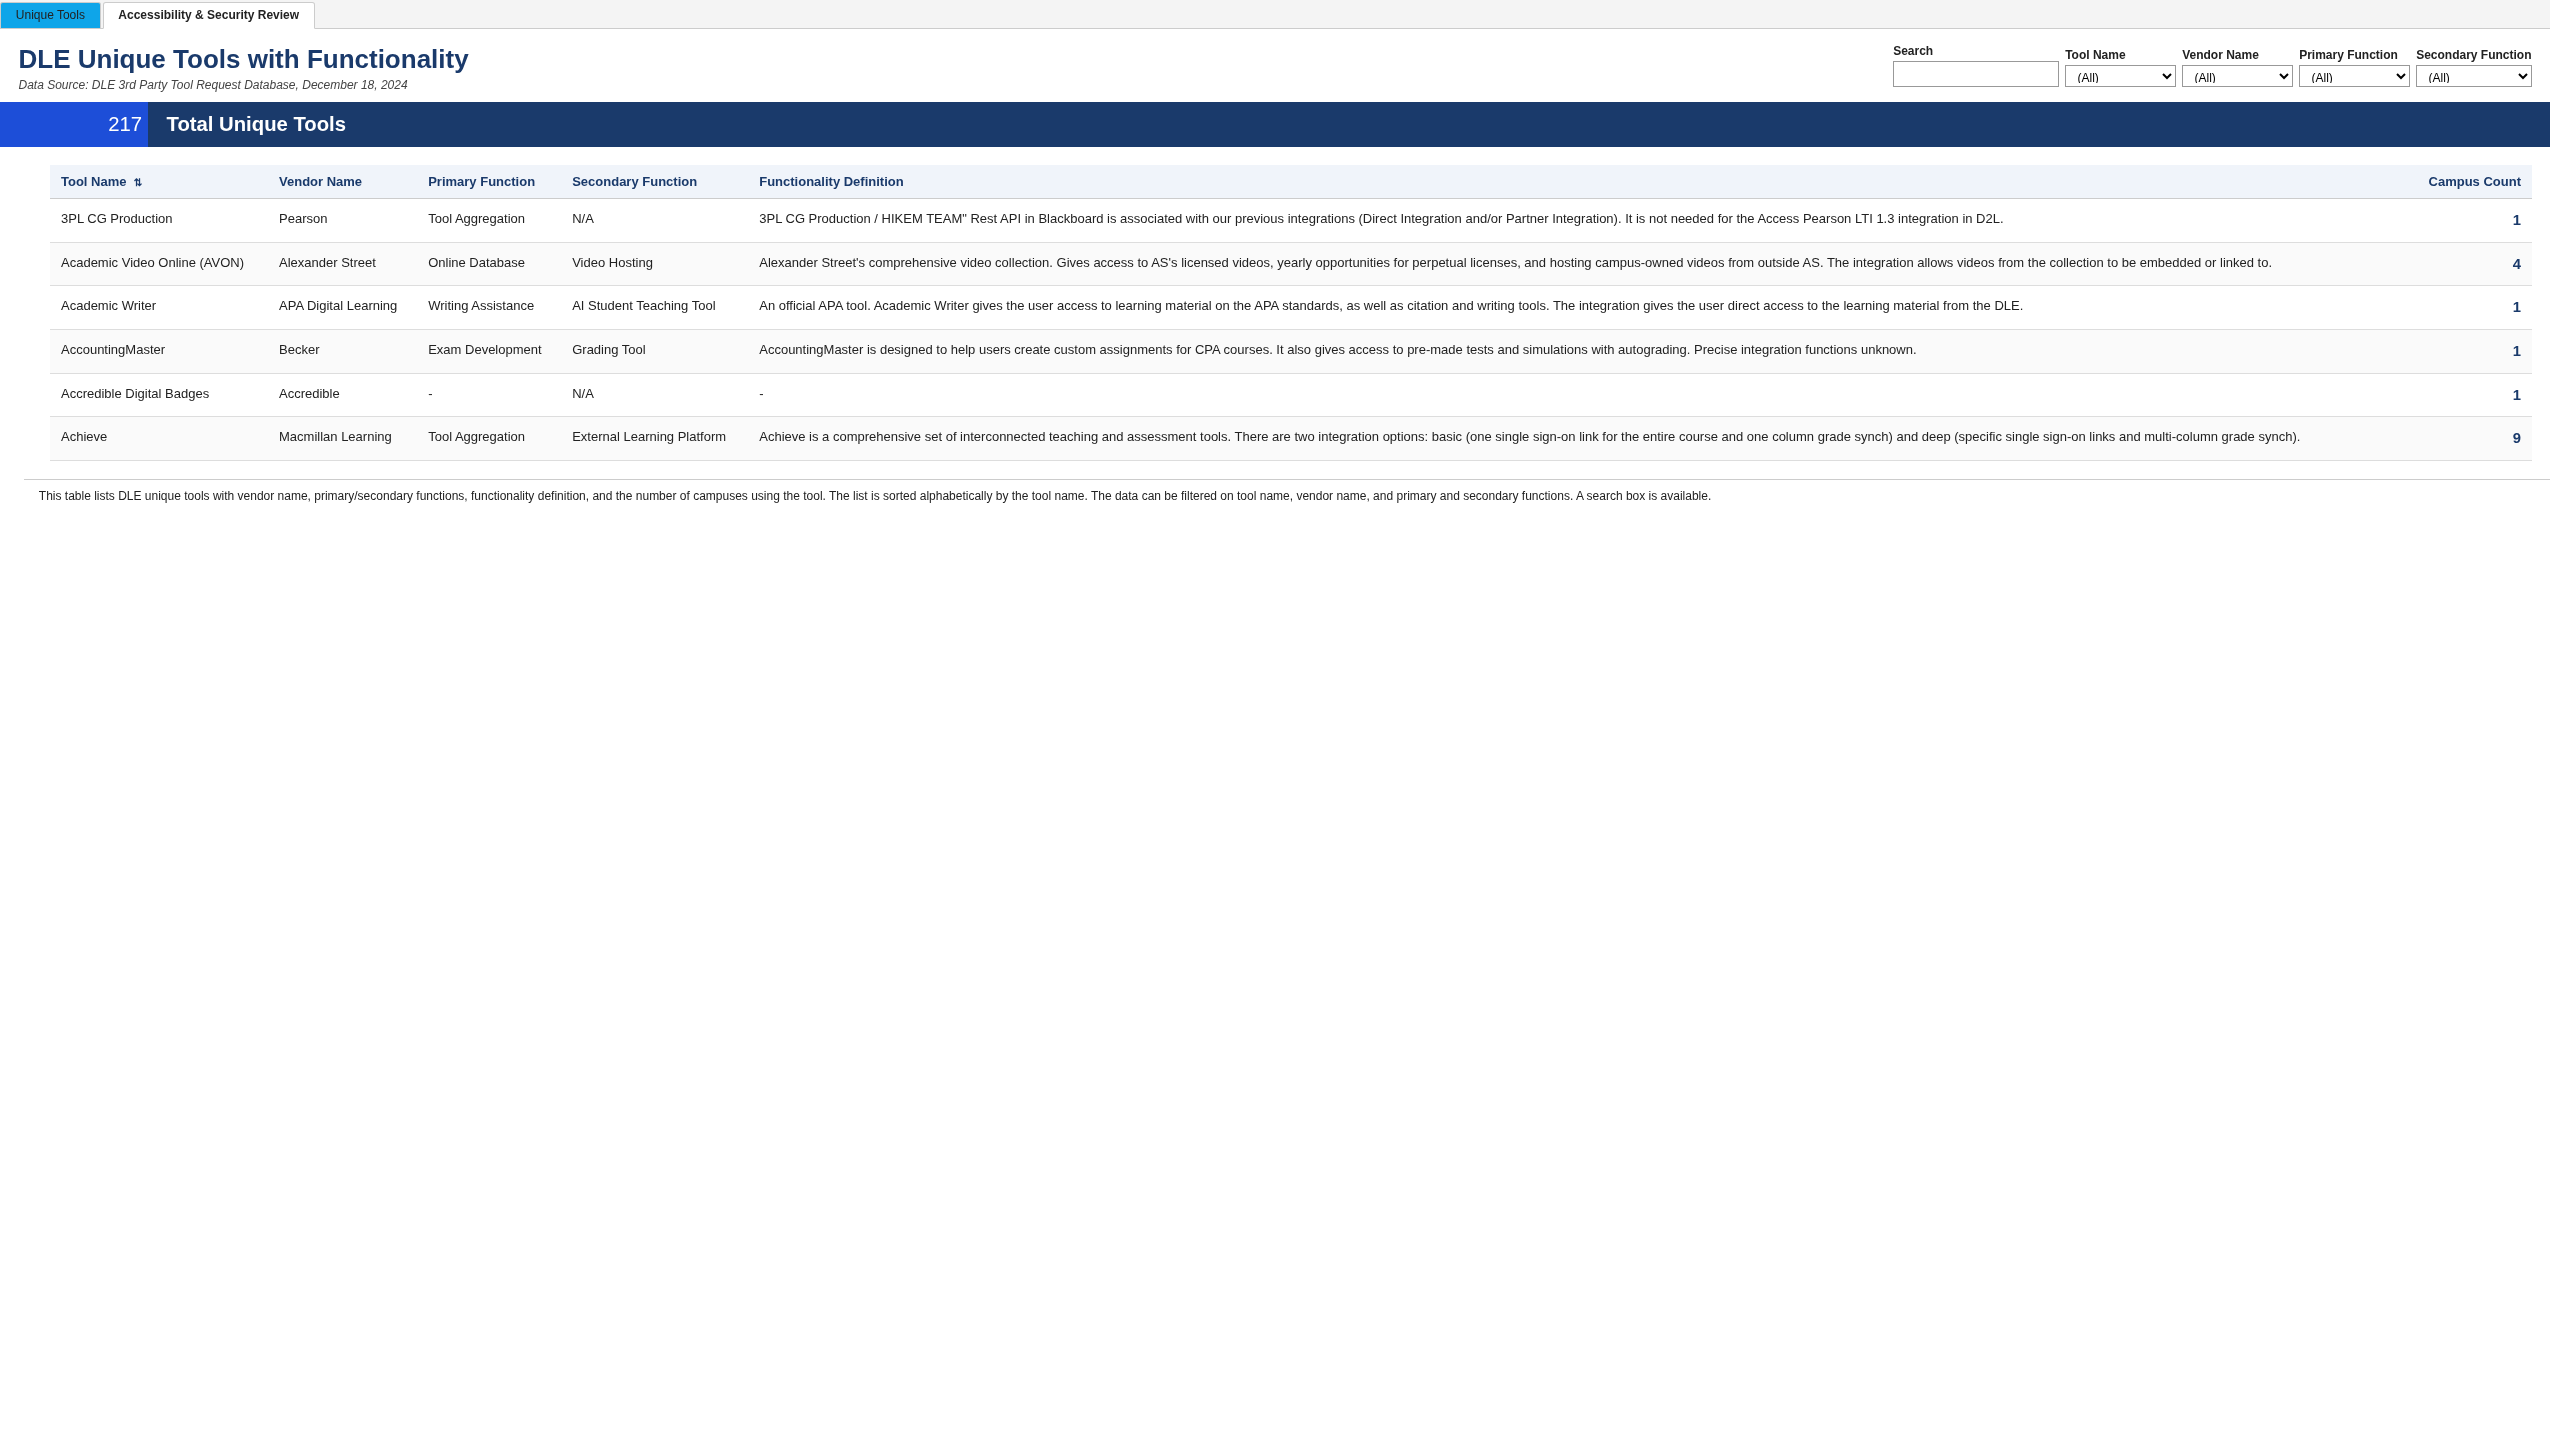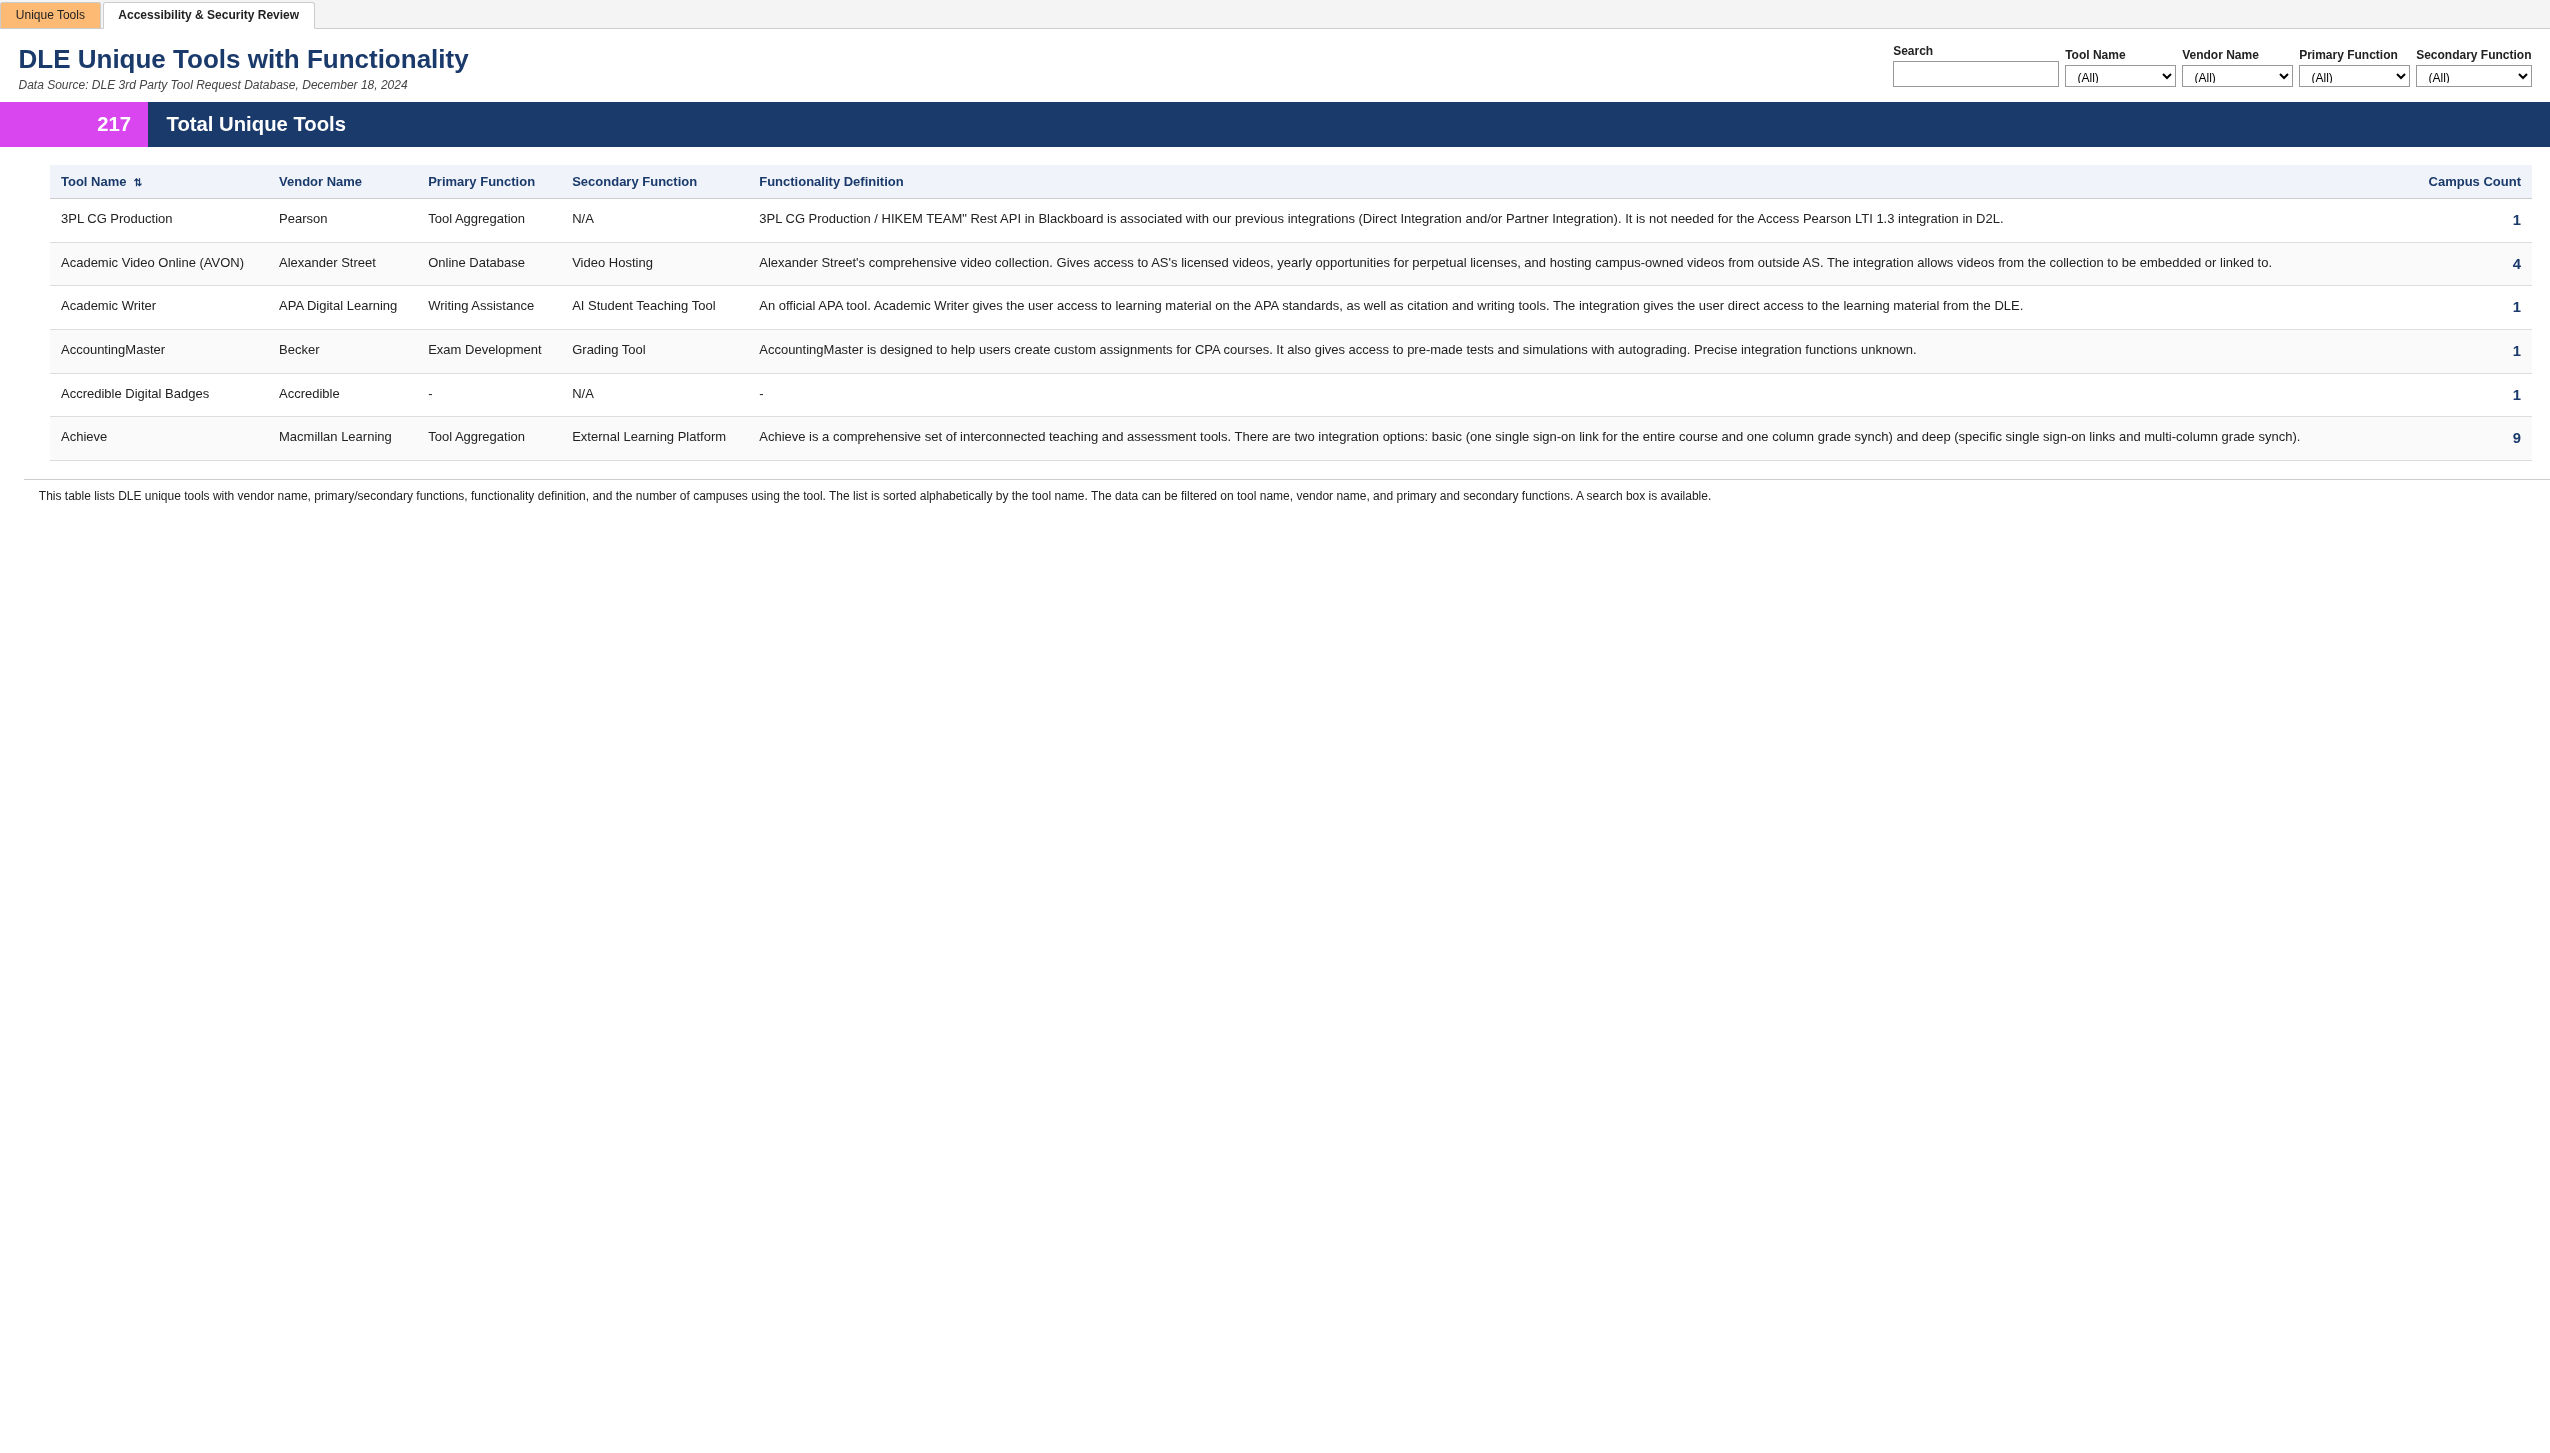--- a/index.html
+++ b/index.html
@@ -9,21 +9,21 @@
     .tabs-bar {
       display: flex;
       border-bottom: 0.9px solid #ccc;
       background: #f4f4f4;
       padding-top: 1.8px;
     }
     .tab {
       padding: 5.5px 14.8px;
       border: 0.9px solid #ccc;
       border-bottom: none;
-      background: #fdba74;
+      background: #0ea5e9;
       cursor: pointer;
       font-size: 12px;
       margin-right: 1.8px;
       border-radius: 2.8px 2.8px 0 0;
     }
     .tab.active {
       background: #fff;
       font-weight: bold;
       border-bottom: 0.9px solid #fff;
       margin-bottom: -0.9px;
@@ -81,25 +81,25 @@
 
     
     .summary-bar {
       display: flex;
       align-items: center;
       background: #1a3a6b;
       color: #fff;
       margin: 0 0 0 0;
     }
     .summary-count {
-      background: #d946ef;
+      background: #1d4ed8;
       color: #fff;
       font-size: 20.3px;
-      font-weight: bold;
-      padding: 11px 17px;
+      font-weight: normal;
+      padding: 11px 6px;
       text-align: right;
       min-width: 148px;
     }
     .summary-label {
       background: #1a3a6b;
       color: #fff;
       font-size: 20.3px;
       font-weight: bold;
       padding: 11px 18.5px;
       flex: 1;

